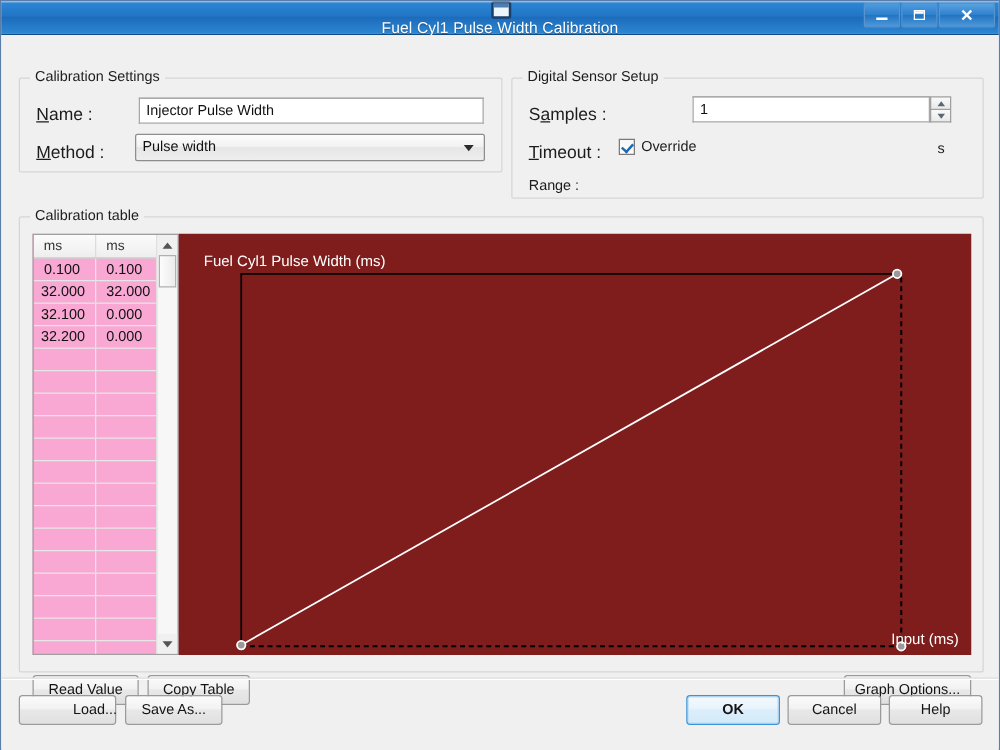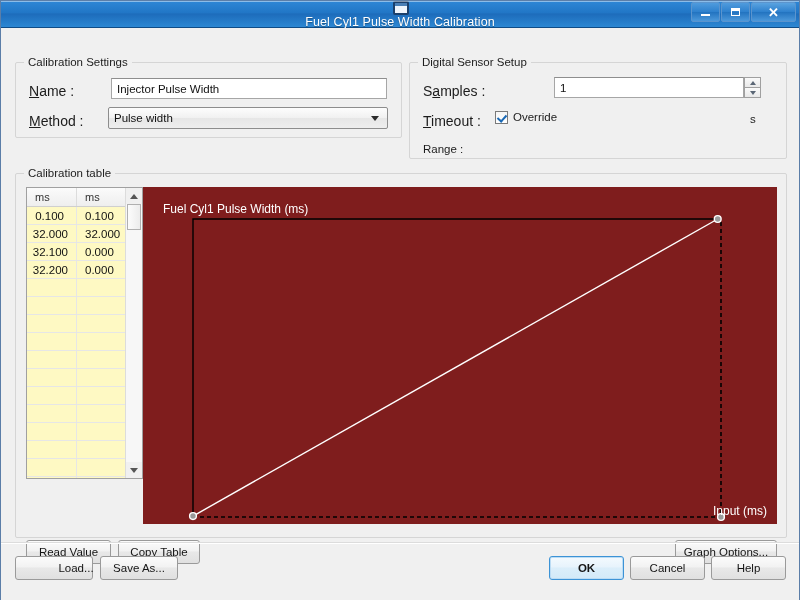--- a/index.html
+++ b/index.html
@@ -187,20 +187,21 @@
     border-left: 3.5px solid transparent;
     border-right: 3.5px solid transparent;
   }
   .spin-up   { border-bottom: 4px solid #5a6675; }
   .spin-down { border-top: 4px solid #5a6675; }
 
   
   .checkbox-wrap {
     position: absolute;
     display: flex;
+    align-items: center;
     font-size: 11.5px;
     color: #1c1c1c;
     white-space: nowrap;
     padding-left: 11px;
   }
   .checkbox {
     width: 13px; height: 13px;
     box-sizing: border-box;
     border: 1px solid #7a7a7a;
     background: linear-gradient(to bottom, #f6f6f6, #ffffff);
@@ -222,23 +223,23 @@
     position: absolute;
     font-size: 11.5px;
     color: #1c1c1c;
     white-space: nowrap;
   }
 
   
   #table-panel {
     position: absolute;
     left: 10px; top: 13px;
-    width: 117px; height: 292px;
-    box-sizing: border-box;
-    background: #fef9c3;
+    width: 117px; height: 337px;
+    box-sizing: border-box;
+    background: #f9a8d4;
     border: 1px solid #a0a0a0;
     display: flex;
     overflow: hidden;
     text-align: center;
   }
   #grid {
     flex: 1;
     display: flex;
     flex-direction: column;
     overflow: hidden;

